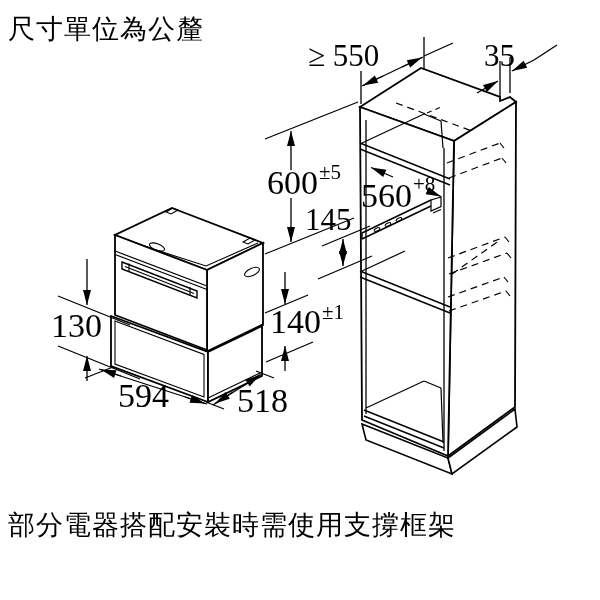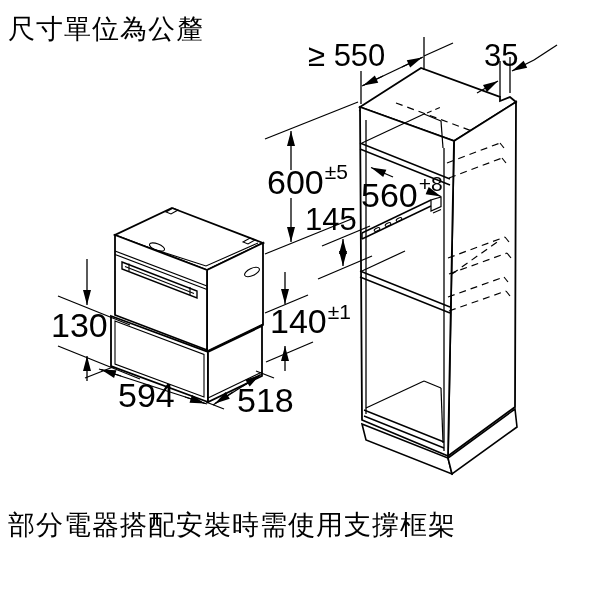--- a/index.html
+++ b/index.html
@@ -1,18 +1,18 @@
 <!DOCTYPE html>
 <html><head>
 <meta charset="utf-8">
 <style>
   html,body{margin:0;padding:0;background:#fff;}
   .canvas{
     position:relative;width:600px;height:600px;background:#f97316;
-    font-family:Liberation Sans, sans-serif;overflow:hidden;
+    font-family:Liberation Serif, serif;overflow:hidden;
   }
   svg{display:block;}
   text{fill:#000;}
   .cjk{font-size:27px;letter-spacing:1px;fill:#000;}
   .dim{font-size:34px;fill:#000;}
   .dim-sm{font-size:31px;fill:#000;}
   .tol{font-size:21px;fill:#000;}
   path,line,polyline,polygon,ellipse{vector-effect:none;}
 </style>
 </head>

